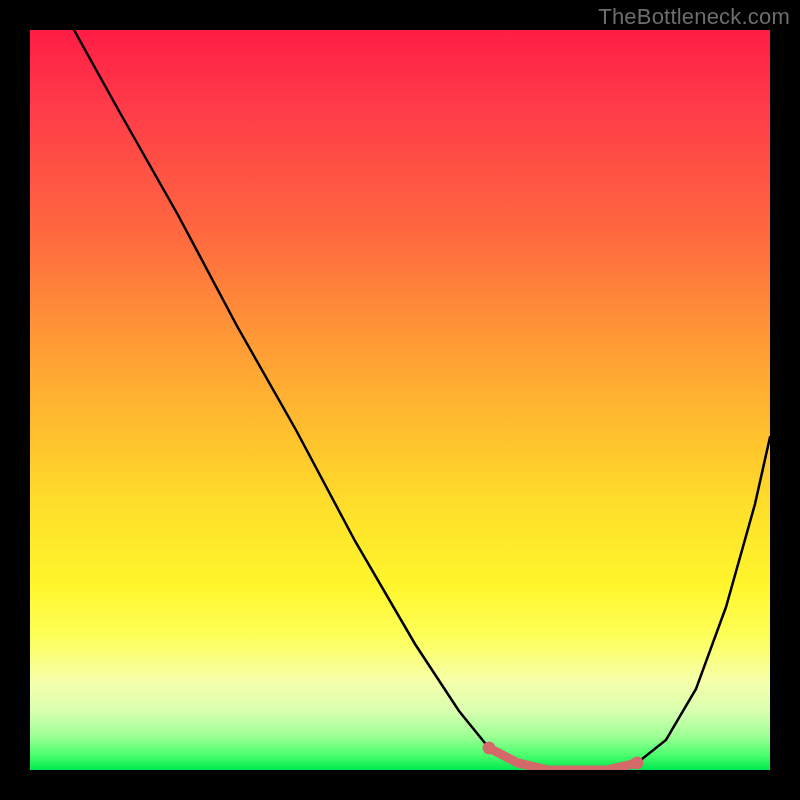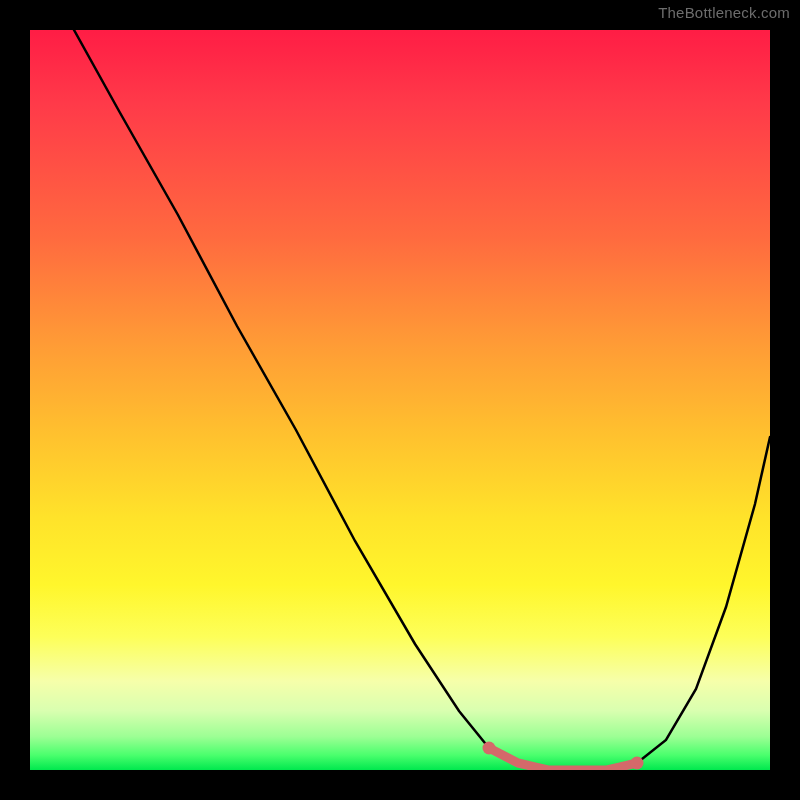--- a/index.html
+++ b/index.html
@@ -15,21 +15,21 @@
     position: relative;
     width: 800px;
     height: 800px;
     background: #000;
   }
   .watermark {
     position: absolute;
     top: 4px;
     right: 10px;
     color: #6d6d6d;
-    font-size: 15px;
+    font-size: 22px;
     font-weight: 500;
     letter-spacing: 0.2px;
     user-select: none;
   }
   .plot-area {
     position: absolute;
     left: 30px;
     top: 30px;
     width: 740px;
     height: 740px;

